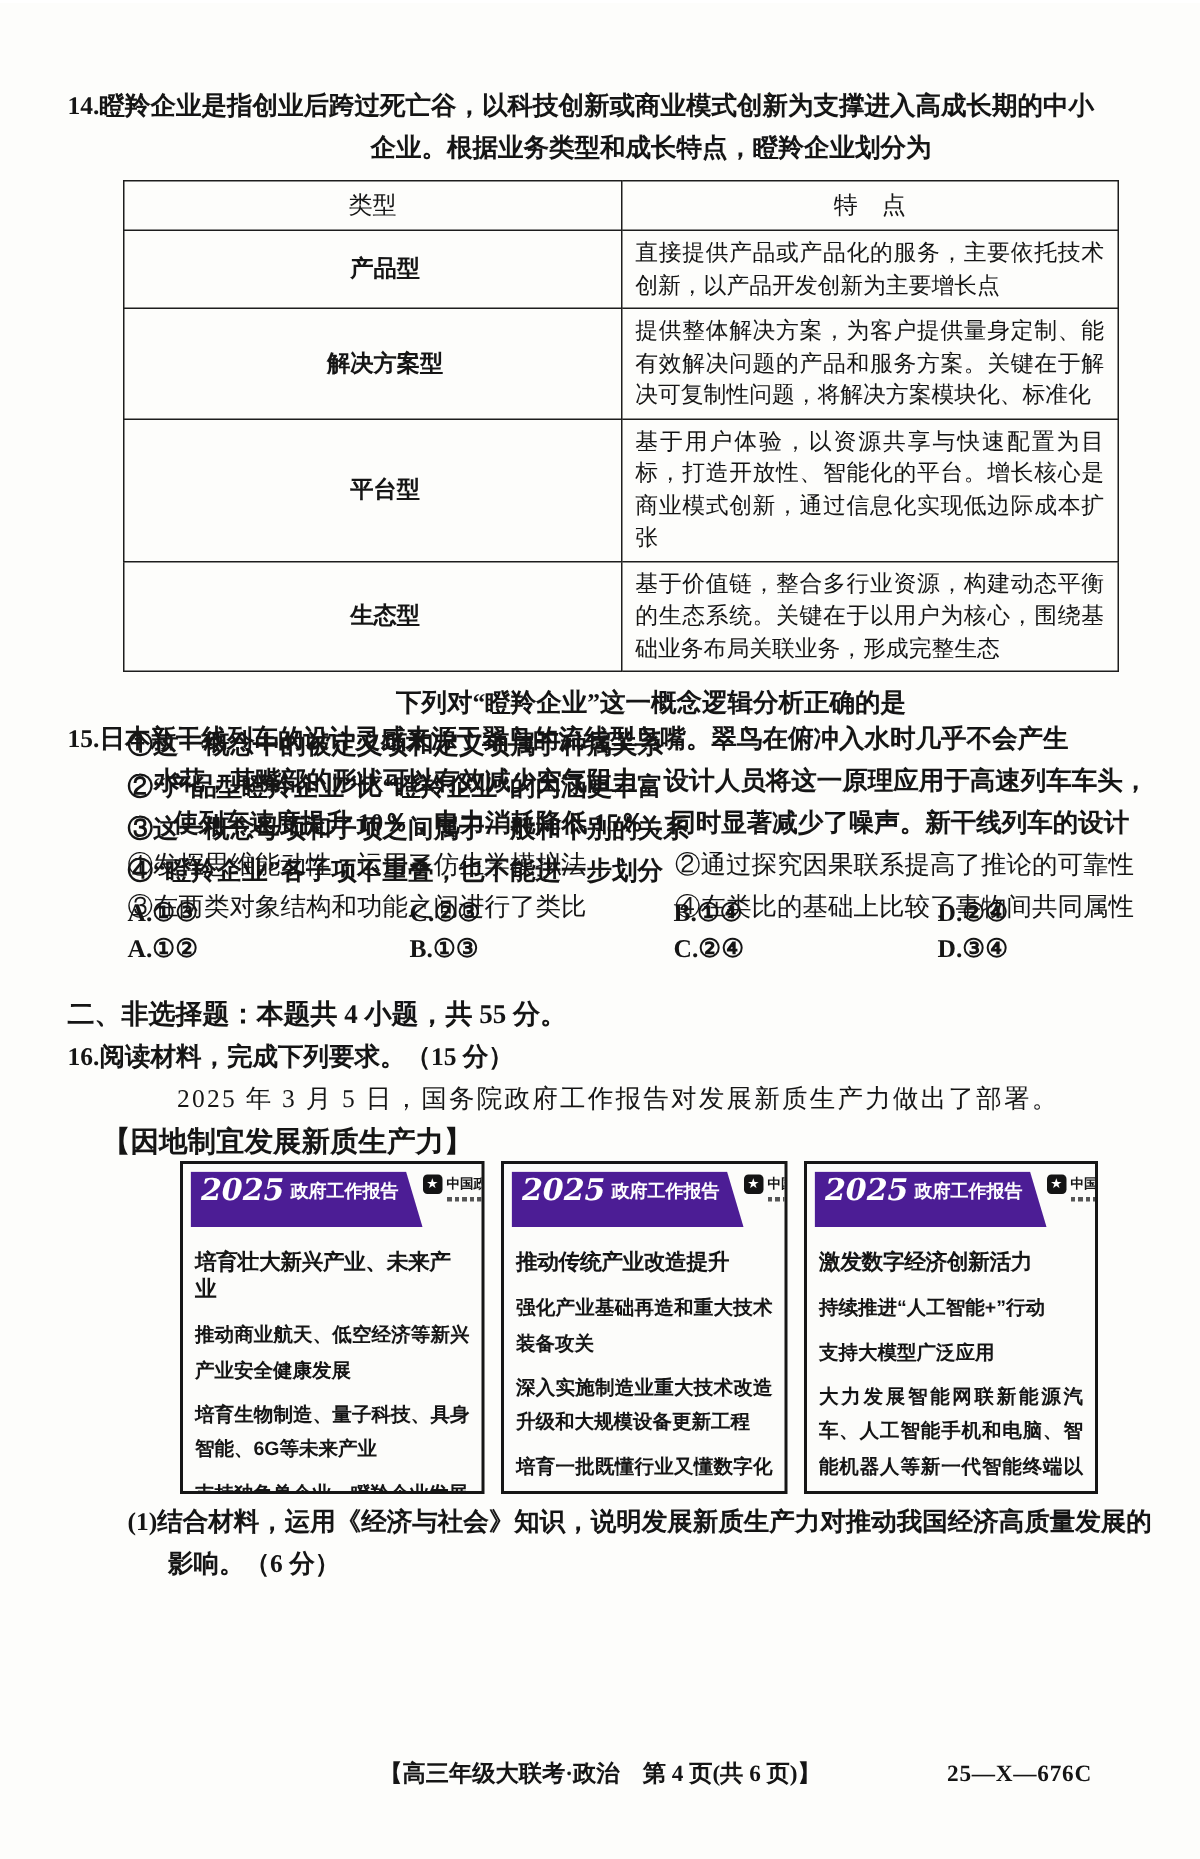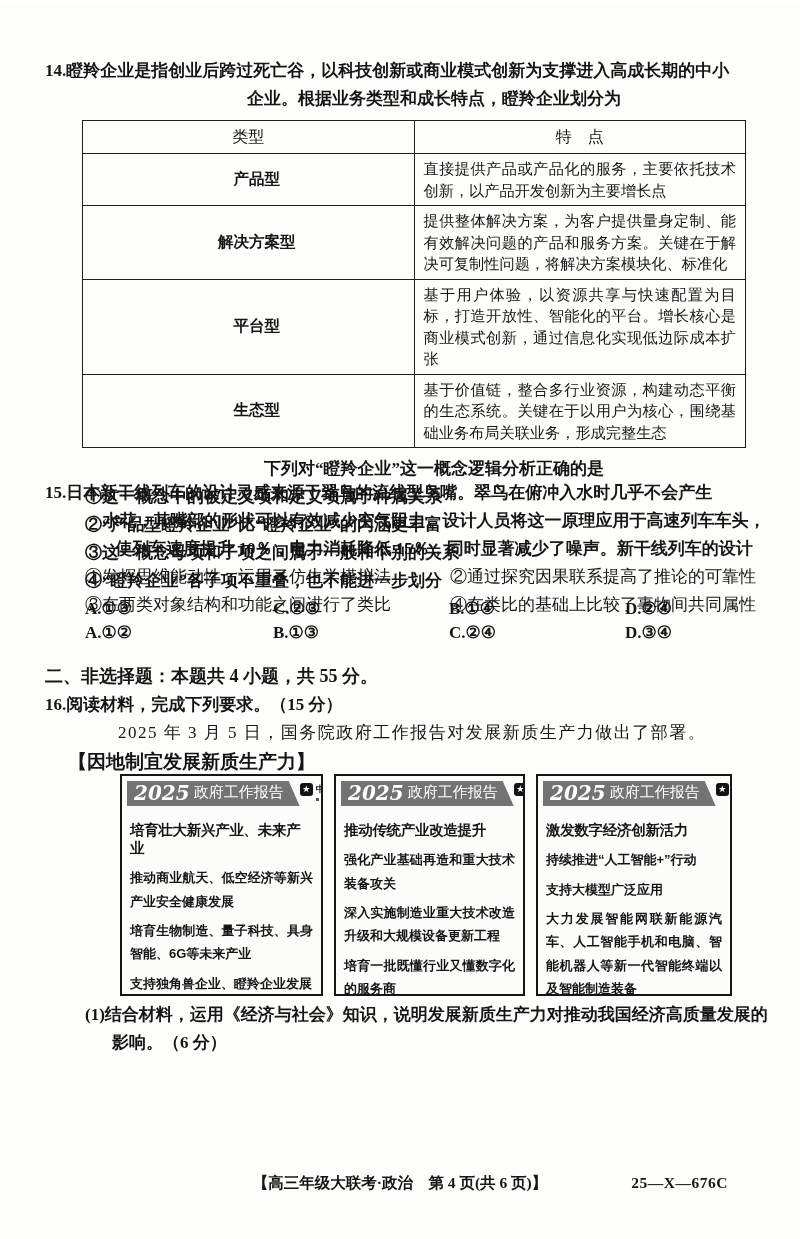--- a/index.html
+++ b/index.html
@@ -49,26 +49,26 @@
   
   #panels { position:absolute; top:772px; left:120px; display:flex; gap:11px; }
   .panel {
     box-sizing:border-box; border:2px solid #161616; background:#fcfcfa;
     height:222px; overflow:hidden;
     font-family:"Liberation Sans","DejaVu Sans",sans-serif;
   }
   .panel.p0 { width:203px; } .panel.p1 { width:191px; } .panel.p2 { width:196px; }
   .panel-head { display:flex; justify-content:space-between; align-items:flex-start; padding:5px 5px 0 5px; }
   .banner {
-    background:#737373; color:#ffffff; display:flex; align-items:flex-start; gap:4px;
-    padding:2px 16px 3px 7px;
+    background:#4c1d95; color:#ffffff; display:flex; align-items:flex-end; gap:4px;
+    padding:2px 16px 15px 7px;
     clip-path:polygon(0 0, calc(100% - 11px) 0, 100% 100%, 0 100%);
   }
   .banner-year { font-size:20px; line-height:20px; font-weight:700; font-style:italic; font-family:"DejaVu Serif",serif; }
-  .banner-label { font-size:15px; font-weight:400; white-space:nowrap; }
+  .banner-label { font-size:12px; font-weight:700; white-space:nowrap; }
   .logo { display:flex; gap:3px; align-items:flex-start; padding-top:2px; }
   .emblem {
     width:13px; height:13px; background:#141414; border-radius:3px; color:#fff;
     font-size:9px; line-height:13px; text-align:center; flex:0 0 auto;
   }
   .logo-col { display:flex; flex-direction:column; gap:2px; }
   .logo-text { font-size:9px; font-weight:800; white-space:nowrap; }
   .logo-sub { width:30px; height:3px; background:repeating-linear-gradient(90deg,#555 0 3px,transparent 3px 5px); }
   .panel-title { margin:15px 8px 9px 8px; font-size:14.5px; font-weight:900; line-height:1.25; letter-spacing:-0.3px; }
   .panel-item { margin:0 8px 6px 8px; font-size:13px; font-weight:700; line-height:1.8; text-align:justify; }

